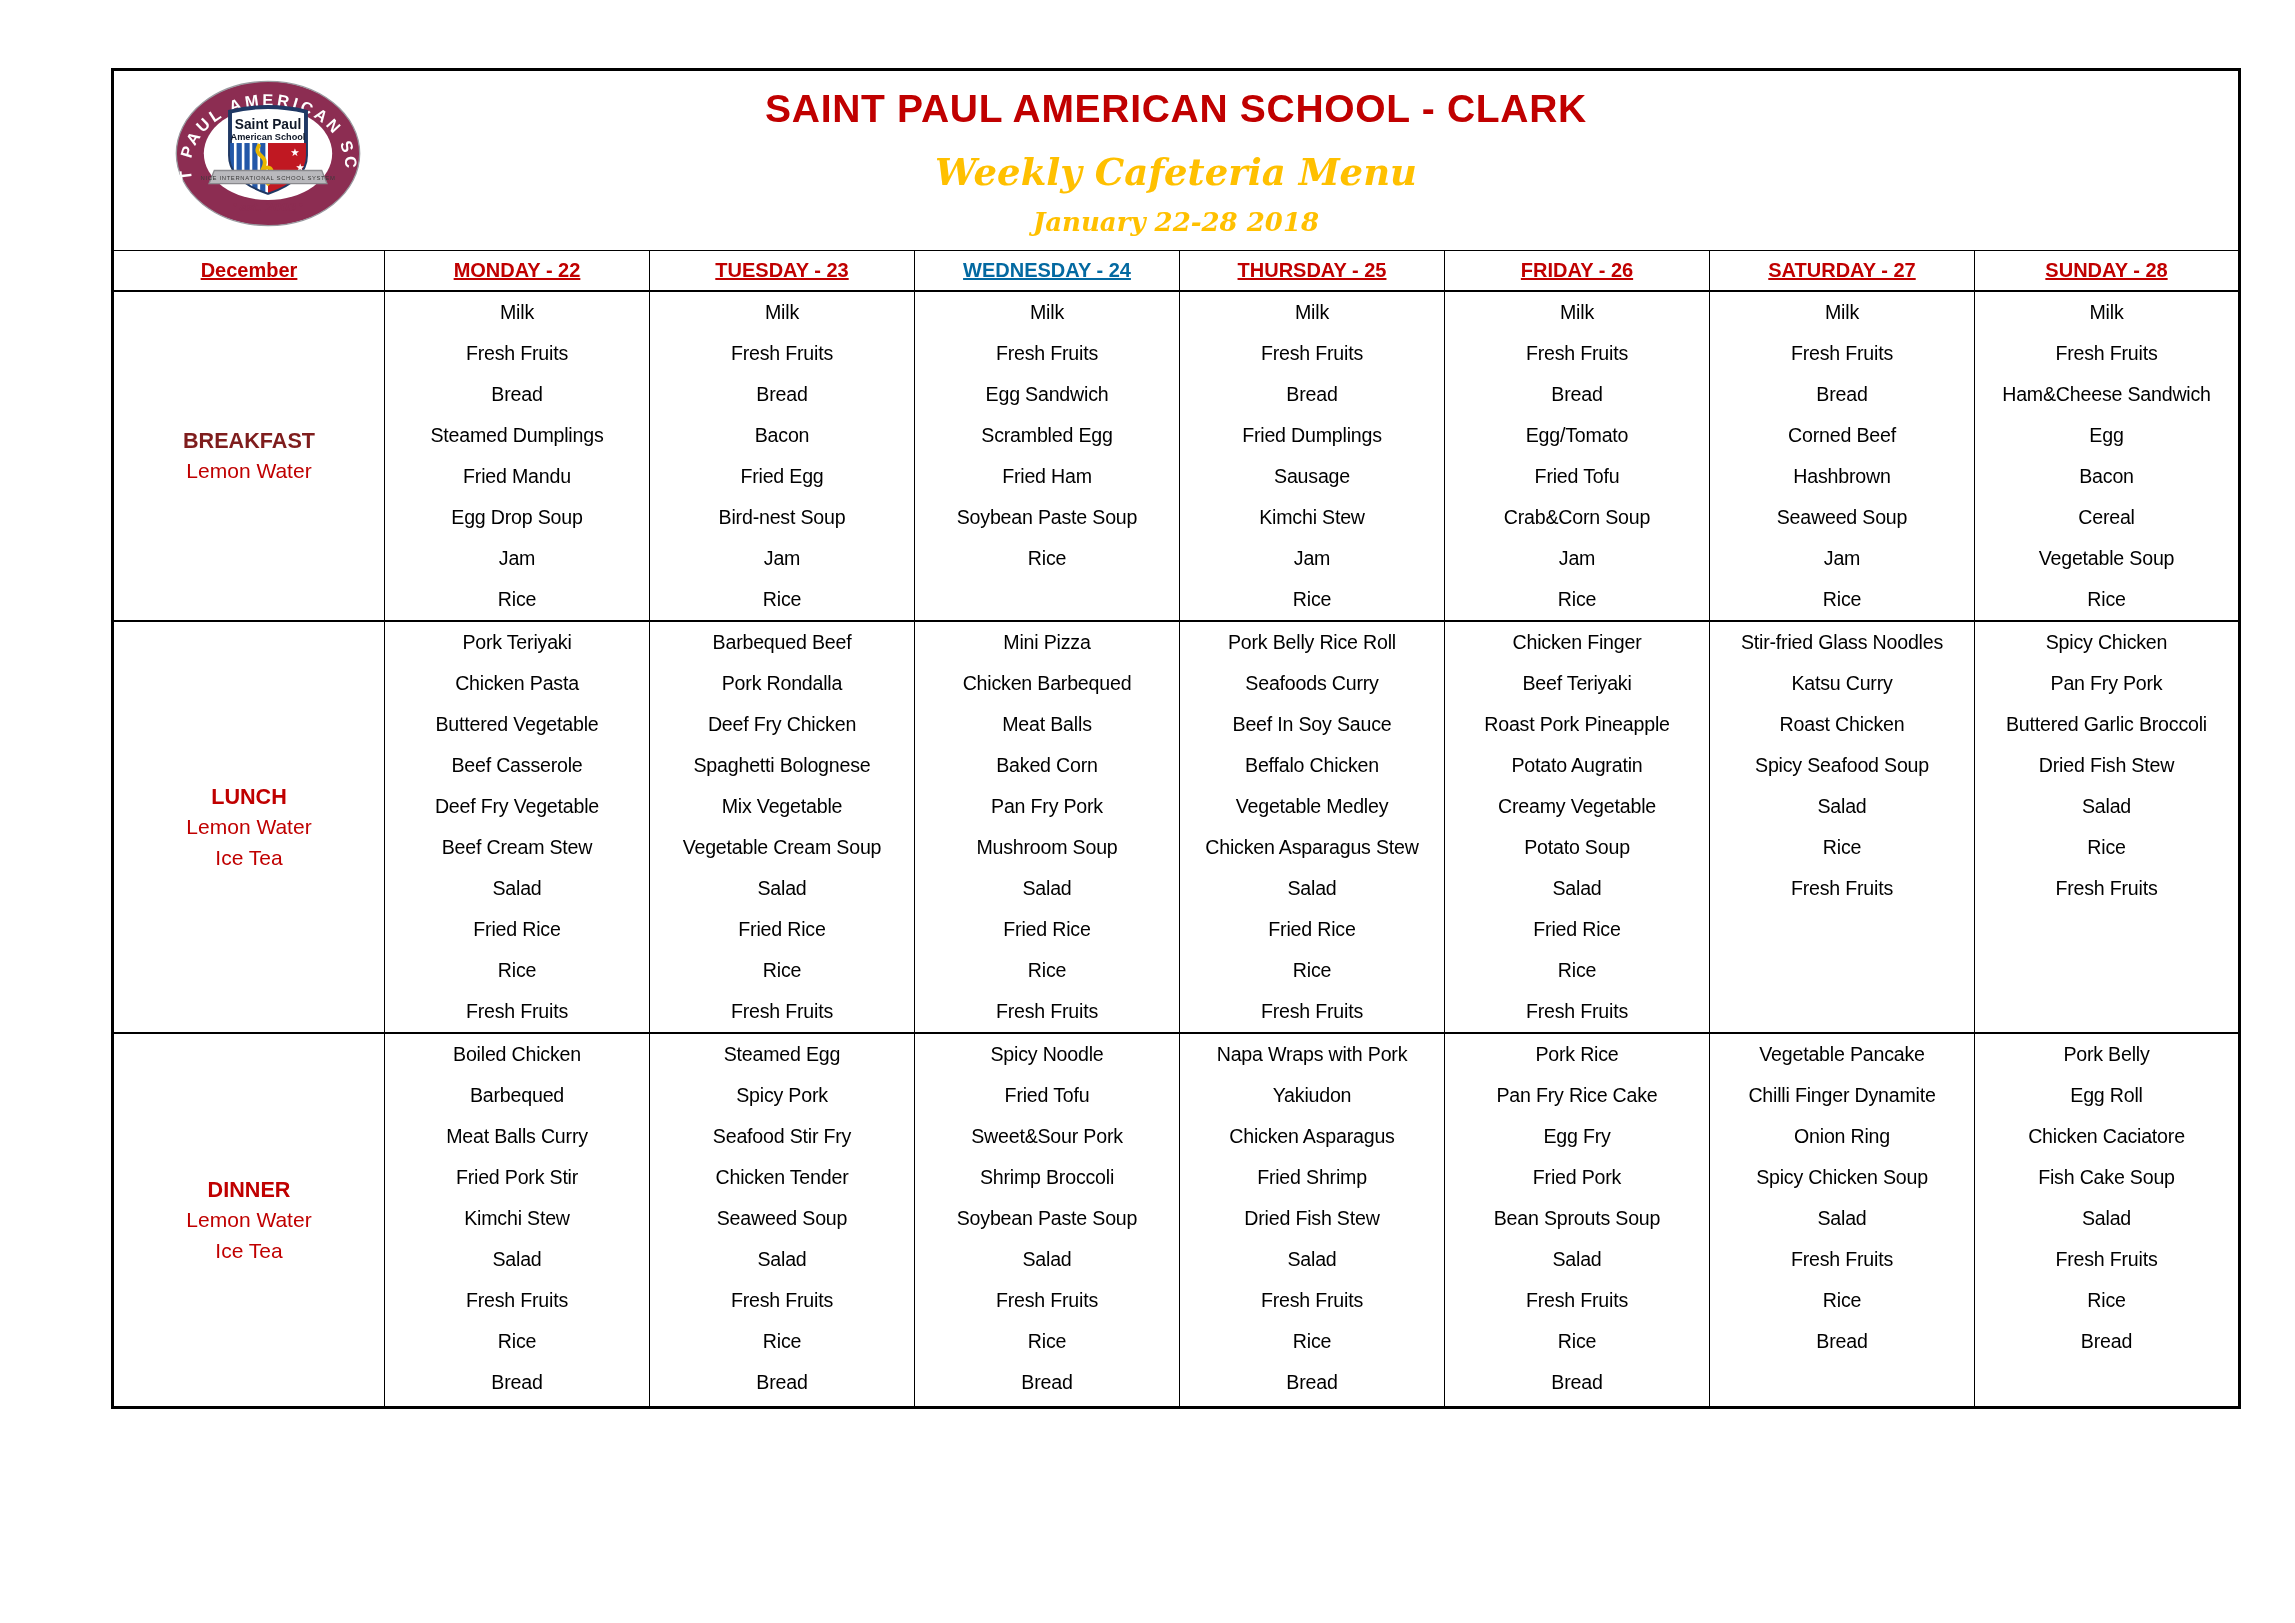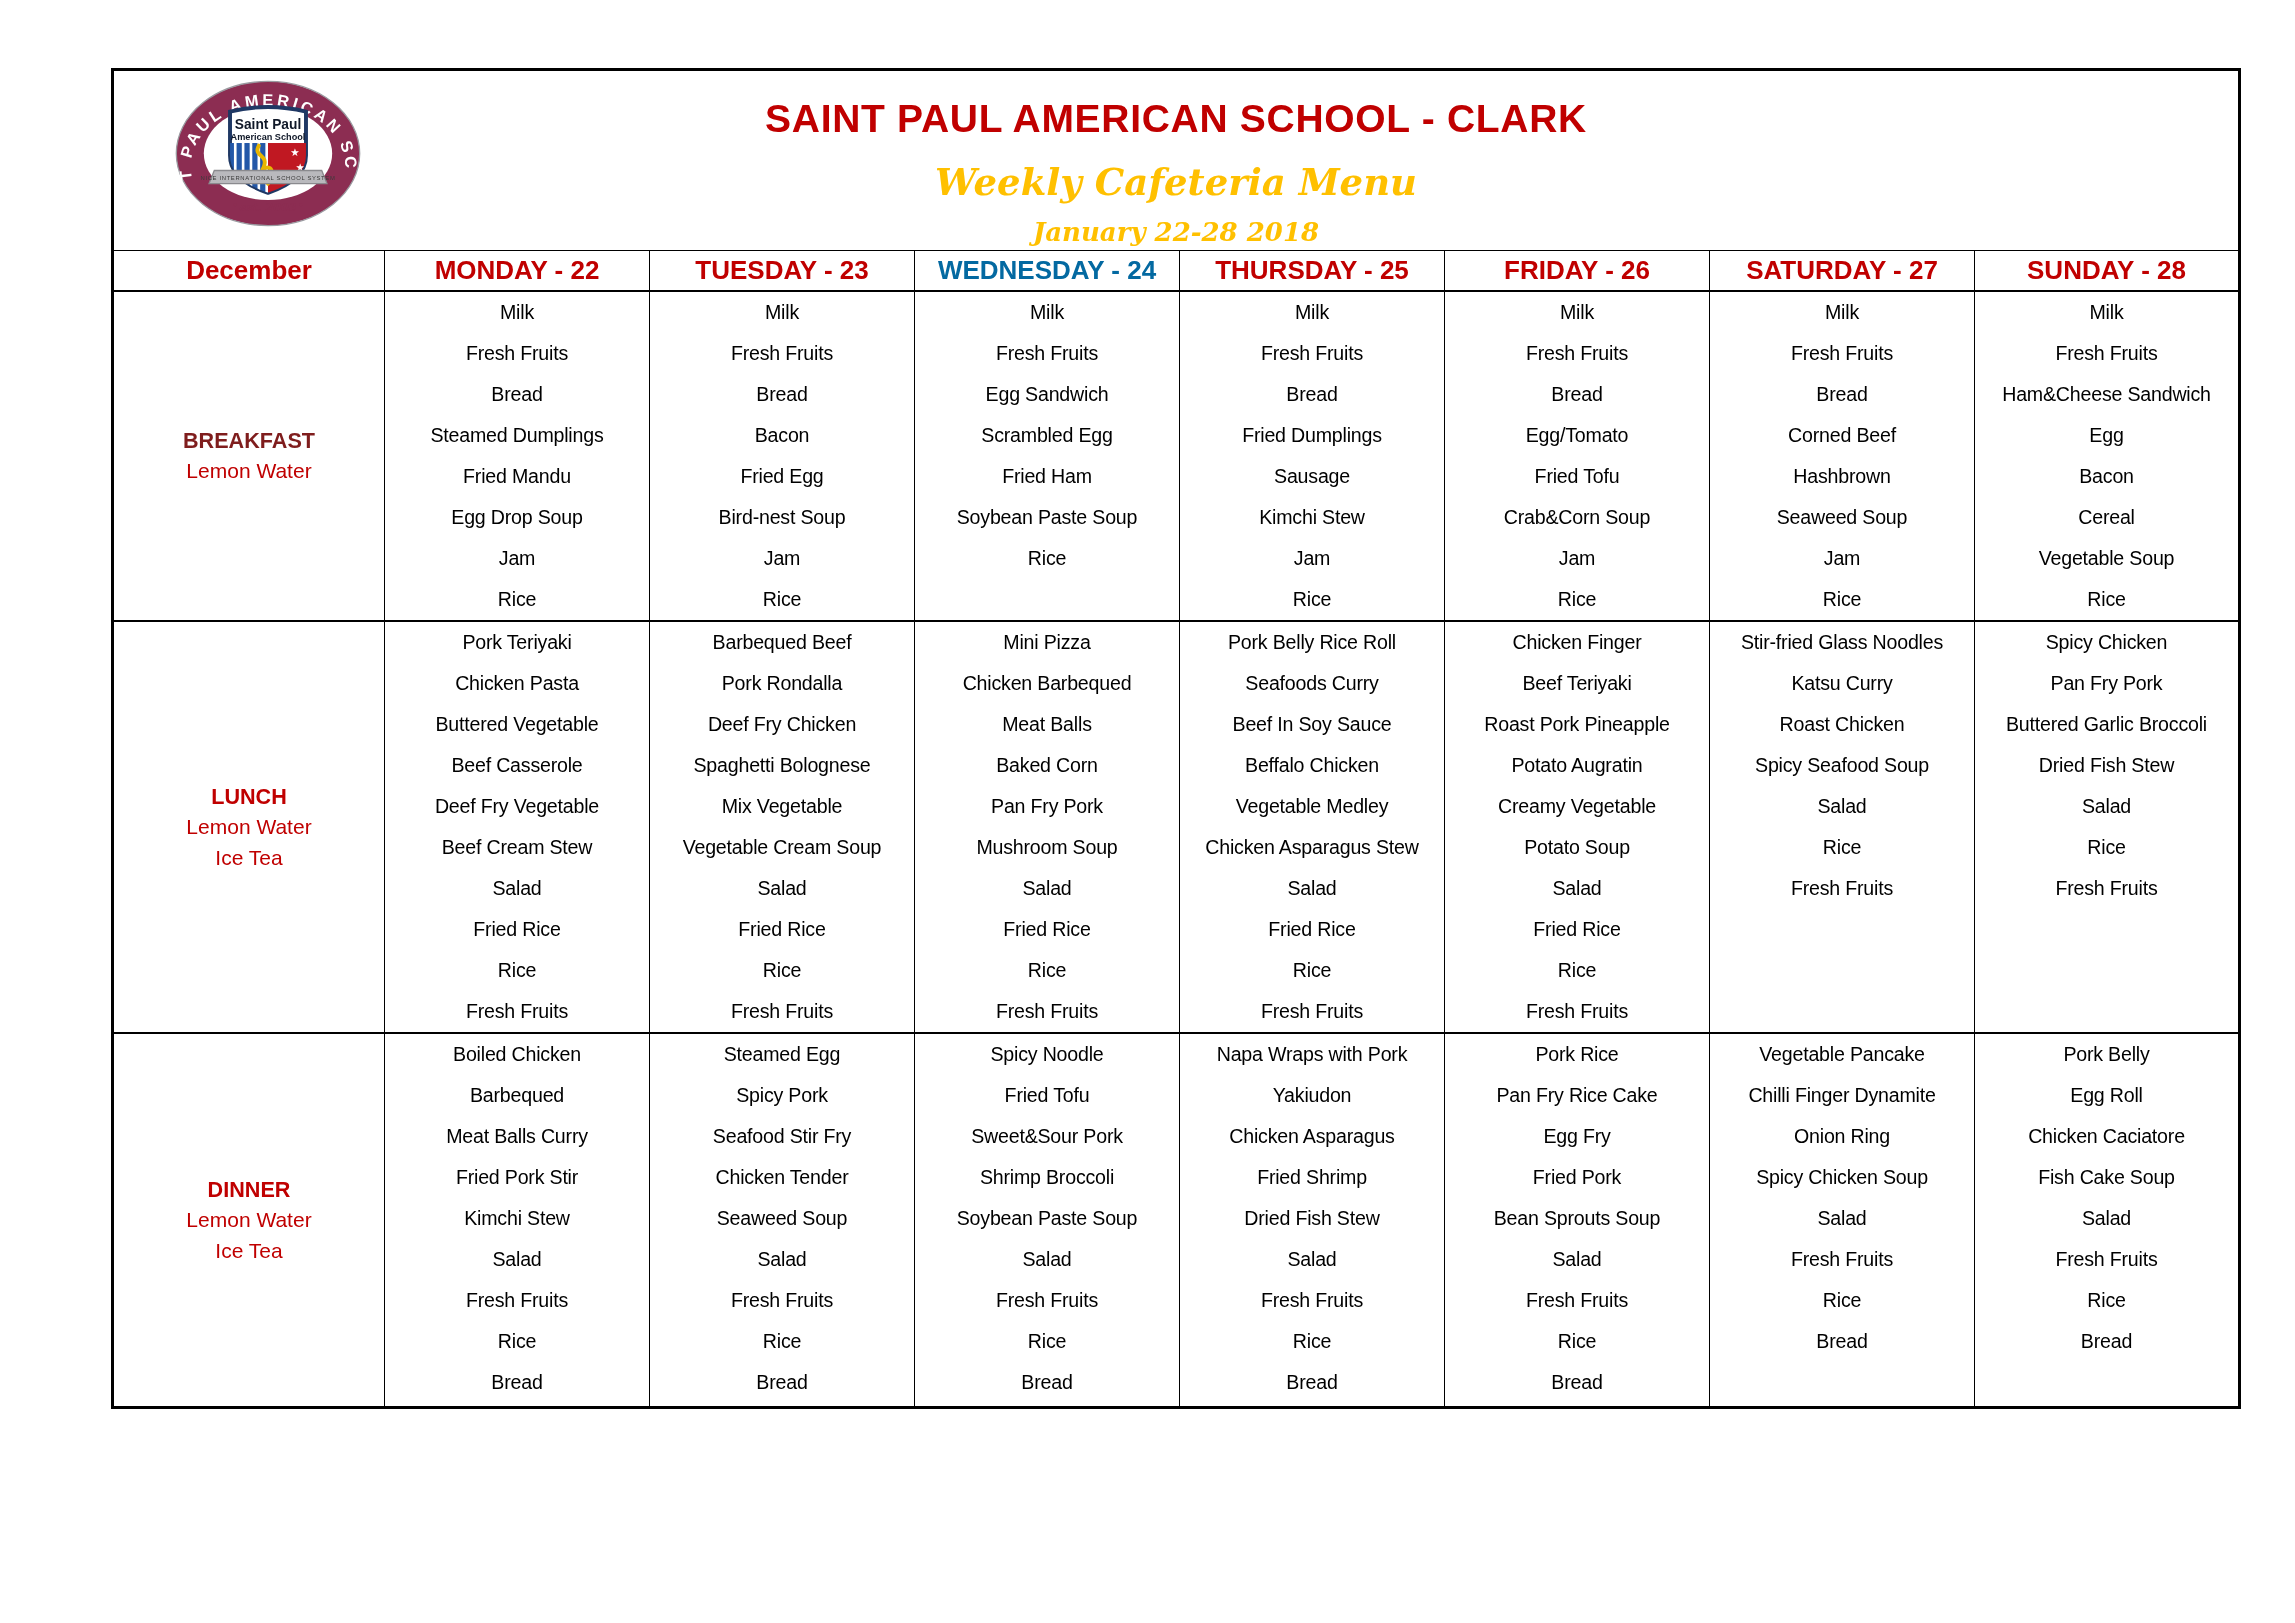--- a/index.html
+++ b/index.html
@@ -18,21 +18,21 @@
     border:3.3px solid #000;
     background:#fff;
   }
   col.c-month{width:272px;}
   col.c-day{width:265px;}
   td,th{border:1.3px solid #000;padding:0;vertical-align:top;}
 
   
   .band-cell{position:relative;height:179px;border-bottom:1.3px solid #000;vertical-align:top;}
   .logo-box{position:absolute;left:61px;top:9.2px;width:186px;height:147px;}
-  .titles{position:absolute;left:0;top:16px;width:100%;text-align:center;}
+  .titles{position:absolute;left:0;top:6px;width:100%;text-align:center;}
   .page-title{
     margin-top:10.5px;
     font-size:39px;font-weight:bold;letter-spacing:0.7px;
     line-height:42px;
   }
   .menu-subtitle{
     margin-top:19.6px;
     font-family:"DejaVu Serif", serif;
     font-style:italic;font-weight:bold;
     font-size:37px;line-height:46px;
@@ -40,23 +40,24 @@
   .date-range{
     margin-top:7.9px;
     font-family:"DejaVu Serif", serif;
     font-style:italic;font-weight:bold;
     font-size:26px;line-height:31px;
   }
 
   
   .day-header-row th{
     height:39px;vertical-align:middle;text-align:center;
-    font-size:26px;font-weight:bold;
+    font-size:20px;font-weight:bold;
     border-bottom:2.6px solid #000;
     background:#fff;
+    text-decoration:underline;
   }
 
   
   .section-row td{border-top:2px solid #000;border-bottom:2px solid #000;margin-left:36px;}
   .label-cell{vertical-align:middle;}
   .label-inner{
     display:flex;flex-direction:column;align-items:center;justify-content:center;
     text-align:center;line-height:1.45;
   }
   .section-label{font-size:21.6px;font-weight:bold;}

